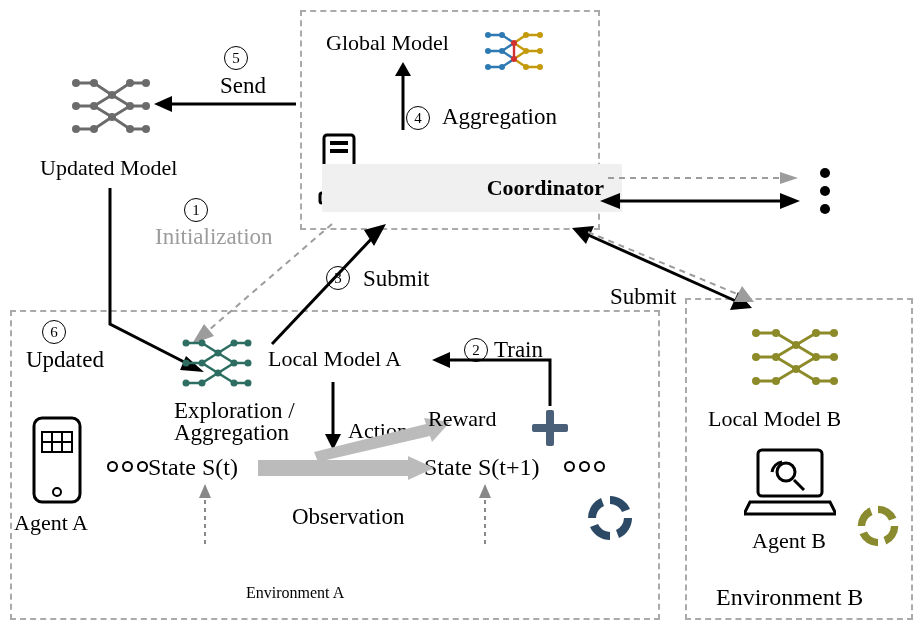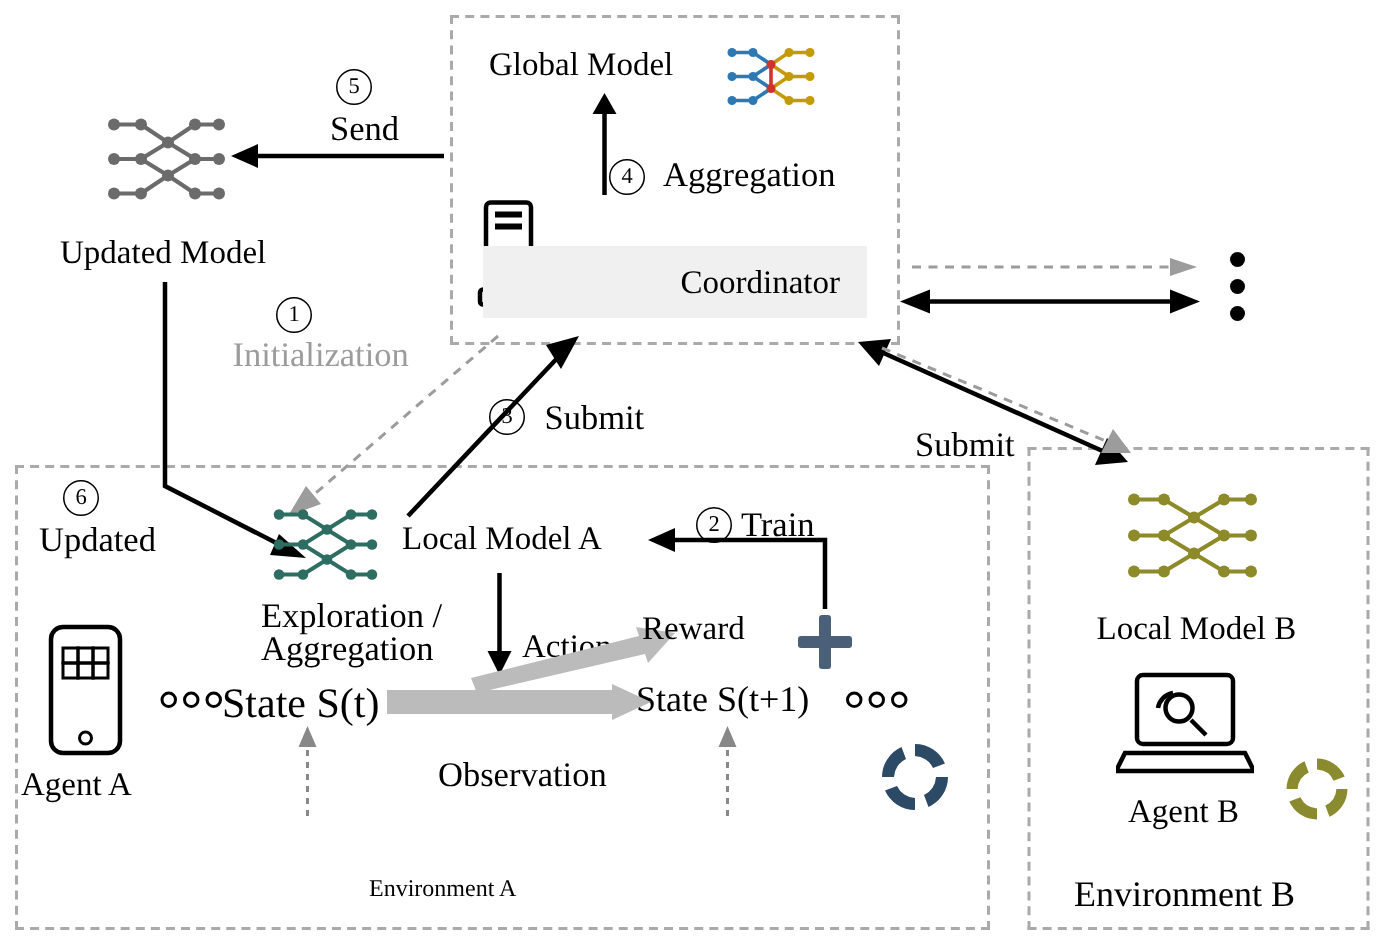--- a/index.html
+++ b/index.html
@@ -48,25 +48,25 @@
   }
 
   
   .nn{position:absolute}
   .nn svg{display:block}
   .dot{width:8px;height:8px;border-radius:50%;background:#000}
 
   
   .coord-cap{
     position:absolute;
-    left:322px;top:164px;width:256px;height:48px;
+    left:322px;top:164px;width:300px;height:48px;
     background:#f0f0f0;
     display:flex;align-items:center;justify-content:flex-end;
     padding-right:18px;box-sizing:border-box;
-    font-size:22px;font-weight:normal;padding-left:16px;
+    font-size:22px;font-weight:bold;padding-left:16px;
   }
 </style>
 </head>
 <body>
 
 <div class="box coordinator-box"></div>
 <div class="box envA-box"></div>
 <div class="box envB-box"></div>
 
 <div class="nn" style="left:484px;top:27px">
@@ -210,21 +210,21 @@
 
 <div class="small-label" style="left:174px;top:398px">Exploration /</div>
 <div class="small-label" style="left:174px;top:420px">Aggregation</div>
 
 <div class="label" style="left:348px;top:418px">Action</div>
 <svg style="position:absolute;left:322px;top:378px" width="22" height="74">
   <line x1="11" y1="4" x2="11" y2="58" stroke="#000" stroke-width="3"></line>
   <polygon points="11,72 3,56 19,56" fill="#000"></polygon>
 </svg>
 
-<div class="label" style="left:148px;top:454px;font-size:28px">State S(t)</div>
+<div class="label" style="left:148px;top:454px;font-size:24px">State S(t)</div>
 <div class="label" style="left:424px;top:454px;font-size:24px">State S(t+1)</div>
 
 <div style="position:absolute;left:107px;top:461px;display:flex;gap:4px">
   <span style="width:7px;height:7px;border:2px solid #000;border-radius:50%"></span>
   <span style="width:7px;height:7px;border:2px solid #000;border-radius:50%"></span>
   <span style="width:7px;height:7px;border:2px solid #000;border-radius:50%"></span>
 </div>
 <div style="position:absolute;left:564px;top:461px;display:flex;gap:4px">
   <span style="width:7px;height:7px;border:2px solid #000;border-radius:50%"></span>
   <span style="width:7px;height:7px;border:2px solid #000;border-radius:50%"></span>
@@ -341,21 +341,21 @@
         <circle cx="44" cy="47" r="4"></circle>
   <circle cx="64" cy="11" r="4"></circle>
         <circle cx="64" cy="35" r="4"></circle>
         <circle cx="64" cy="59" r="4"></circle>
   <circle cx="82" cy="11" r="4"></circle>
         <circle cx="82" cy="35" r="4"></circle>
         <circle cx="82" cy="59" r="4"></circle>
  </g>
 </svg>
 </div>
-<div class="label" style="left:731px;top:406px">Local Model B</div>
+<div class="label" style="left:708px;top:406px">Local Model B</div>
 
 <div style="position:absolute;left:744px;top:444px">
 <svg width="92" height="74" viewBox="0 0 92 74">
   <rect x="14" y="6" width="64" height="46" rx="4" fill="none" stroke="#000" stroke-width="3"></rect>
   <path d="M6 58 h80 l6 12 H0 z" fill="none" stroke="#000" stroke-width="3"></path>
   <g stroke="#000" stroke-width="3" fill="none">
     <circle cx="42" cy="28" r="9"></circle>
     <path d="M50 36 l10 10"></path>
     <path d="M38 18 a12 12 0 0 0 -10 10"></path>
   </g>

